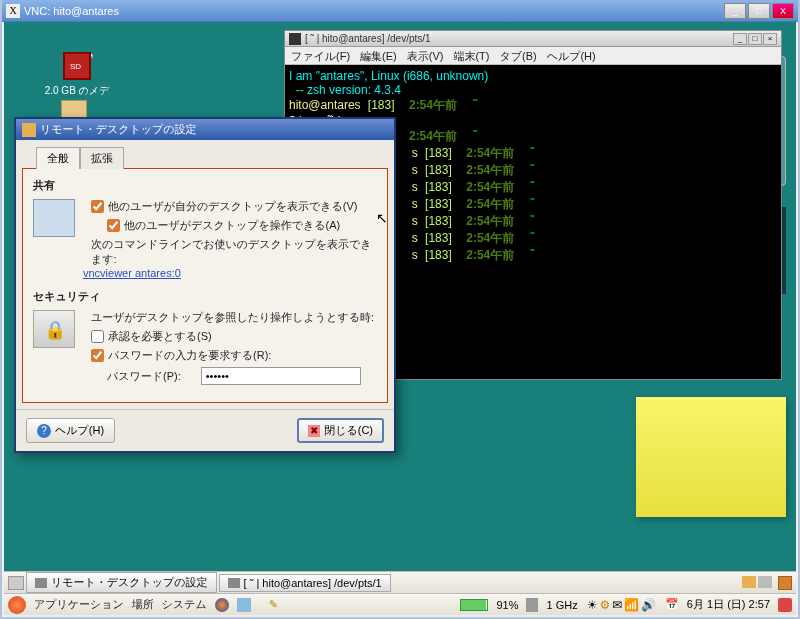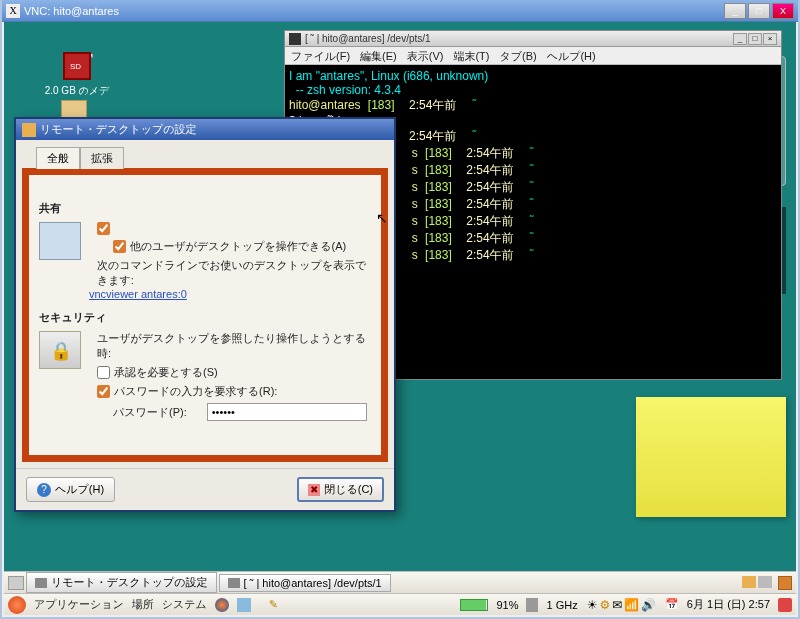--- a/index.html
+++ b/index.html
@@ -48,30 +48,30 @@
 
 .term { position:absolute; top:8px; left:280px; width:498px; height:350px; background:#fff; border:1px solid #888; }
 .term-tb { height:16px; background:linear-gradient(#eee,#ccc); display:flex; align-items:center; font-size:10px; padding:0 4px; border-bottom:1px solid #999; }
 .term-tb .ic{width:12px;height:12px;background:#333;margin-right:4px;}
 .term-tb span.t{flex:1;color:#333;}
 .term-tb .mini{display:flex;gap:1px;}
 .term-tb .mini span{width:14px;height:12px;background:#ddd;border:1px solid #999;font-size:8px;text-align:center;}
 .term-menu { height:18px; background:#eee; border-bottom:1px solid #bbb; font-size:11px; padding:2px 6px; }
 .term-menu span{margin-right:10px;color:#222;}
 .term-body { background:#000; height:calc(100% - 34px); padding:4px; font-family:monospace; font-size:12px; color:#0c6; overflow:hidden; white-space:pre; }
-.cy{color:#0ee;} .ye{color:#ee8;} .mg{color:#bef264;} .rd{color:#fef9c3;font-weight:normal;} .wh{color:#fff;}
+.cy{color:#0ee;} .ye{color:#ee8;} .mg{color:#bef264;} .rd{color:#4d7c0f;font-weight:bold;} .wh{color:#fff;}
 
 
 .dlg { position:absolute; top:95px; left:10px; width:382px; background:#ede9e3; border:2px solid #1e3a6e; box-shadow:4px 4px 10px rgba(0,0,0,.4); }
 .dlg-tb { background:linear-gradient(#6a8ed4,#2d5aa8); color:#fff; font-size:11px; padding:3px 6px; display:flex; align-items:center; }
 .dlg-tb .ic{width:14px;height:14px;background:#e8b050;margin-right:4px;}
 .dlg-tabs { padding:6px 20px 0; }
 .dlg-tabs .tab{ display:inline-block; padding:3px 10px; font-size:11px; background:#ede9e3; border:1px solid #aaa; border-bottom:none; position:relative; top:1px; }
 .dlg-tabs .tab.a{background:#f5f2ec;z-index:2;}
-.dlg-panel { border:7px solid #c2410c; margin:0 6px 6px; padding:24px 10px; background:#f5f2ec; font-size:11px; color:#222; }
+.dlg-panel { border:1px solid #c2410c; margin:0 6px 6px; padding:7px 10px; background:#f5f2ec; font-size:11px; color:#222; }
 .dlg-panel .h{font-weight:bold; margin:2px 0 6px;}
 .dlg-row{display:flex; align-items:flex-start; gap:8px; margin-bottom:10px;}
 .dlg-row .pic{width:42px;height:38px;background:#cde; border:1px solid #89a;flex:none;}
 .dlg-row .pic2{width:42px;height:38px;background:linear-gradient(#eee,#ccc); border:1px solid #aa8;flex:none;position:relative;}
 .dlg-row .pic2:after{content:"🔒";position:absolute;top:8px;left:10px;font-size:18px;}
 .dlg-row .col{flex:1;}
 .chk{display:flex;align-items:center;gap:4px;margin-bottom:4px; margin-left:8px;}
 .chk input{accent-color:#d97a2f;}
 .lnk{color:#2850c0;text-decoration:underline;}
 .pwrow{display:flex;align-items:center;gap:20px;margin-left:24px;margin-top:4px;}
@@ -235,20 +235,21 @@
     <div class="dlg-tabs">
       <span class="tab a">全般</span><span class="tab">拡張</span>
     </div>
     <div class="dlg-panel">
       <div class="h">共有</div>
       <div class="dlg-row">
         <div class="pic"></div>
         <div class="col">
           <label class="chk">
                 <input type="checkbox" checked="" style="">
+                <span>他のユーザが自分のデスクトップを表示できる(V)</span>
               </label>
           <label class="chk" style="margin-left:24px">
                 <input type="checkbox" checked="" style="">
                 <span>他のユーザがデスクトップを操作できる(A)</span>
               </label>
           <div style="margin-left:8px">次のコマンドラインでお使いのデスクトップを表示できます:</div>
           <div style="text-align:left"><span class="lnk">vncviewer antares:0</span></div>
         </div>
       </div>
       <div class="h">セキュリティ</div>

